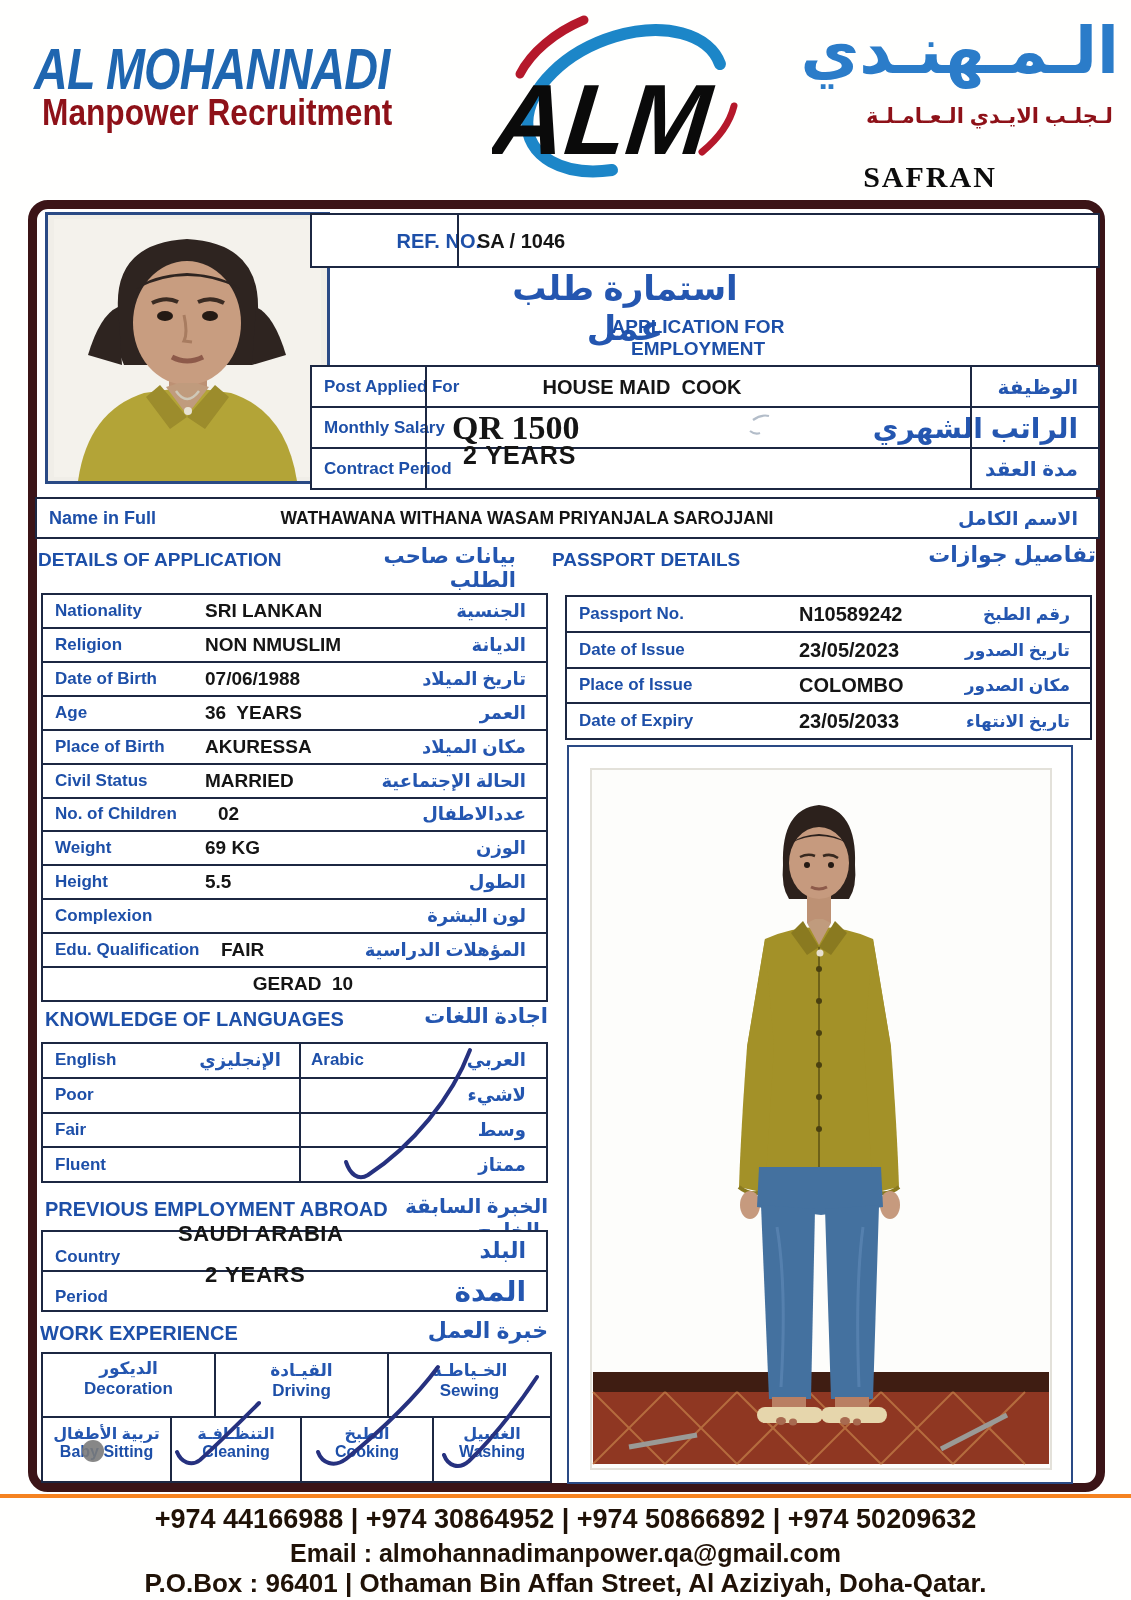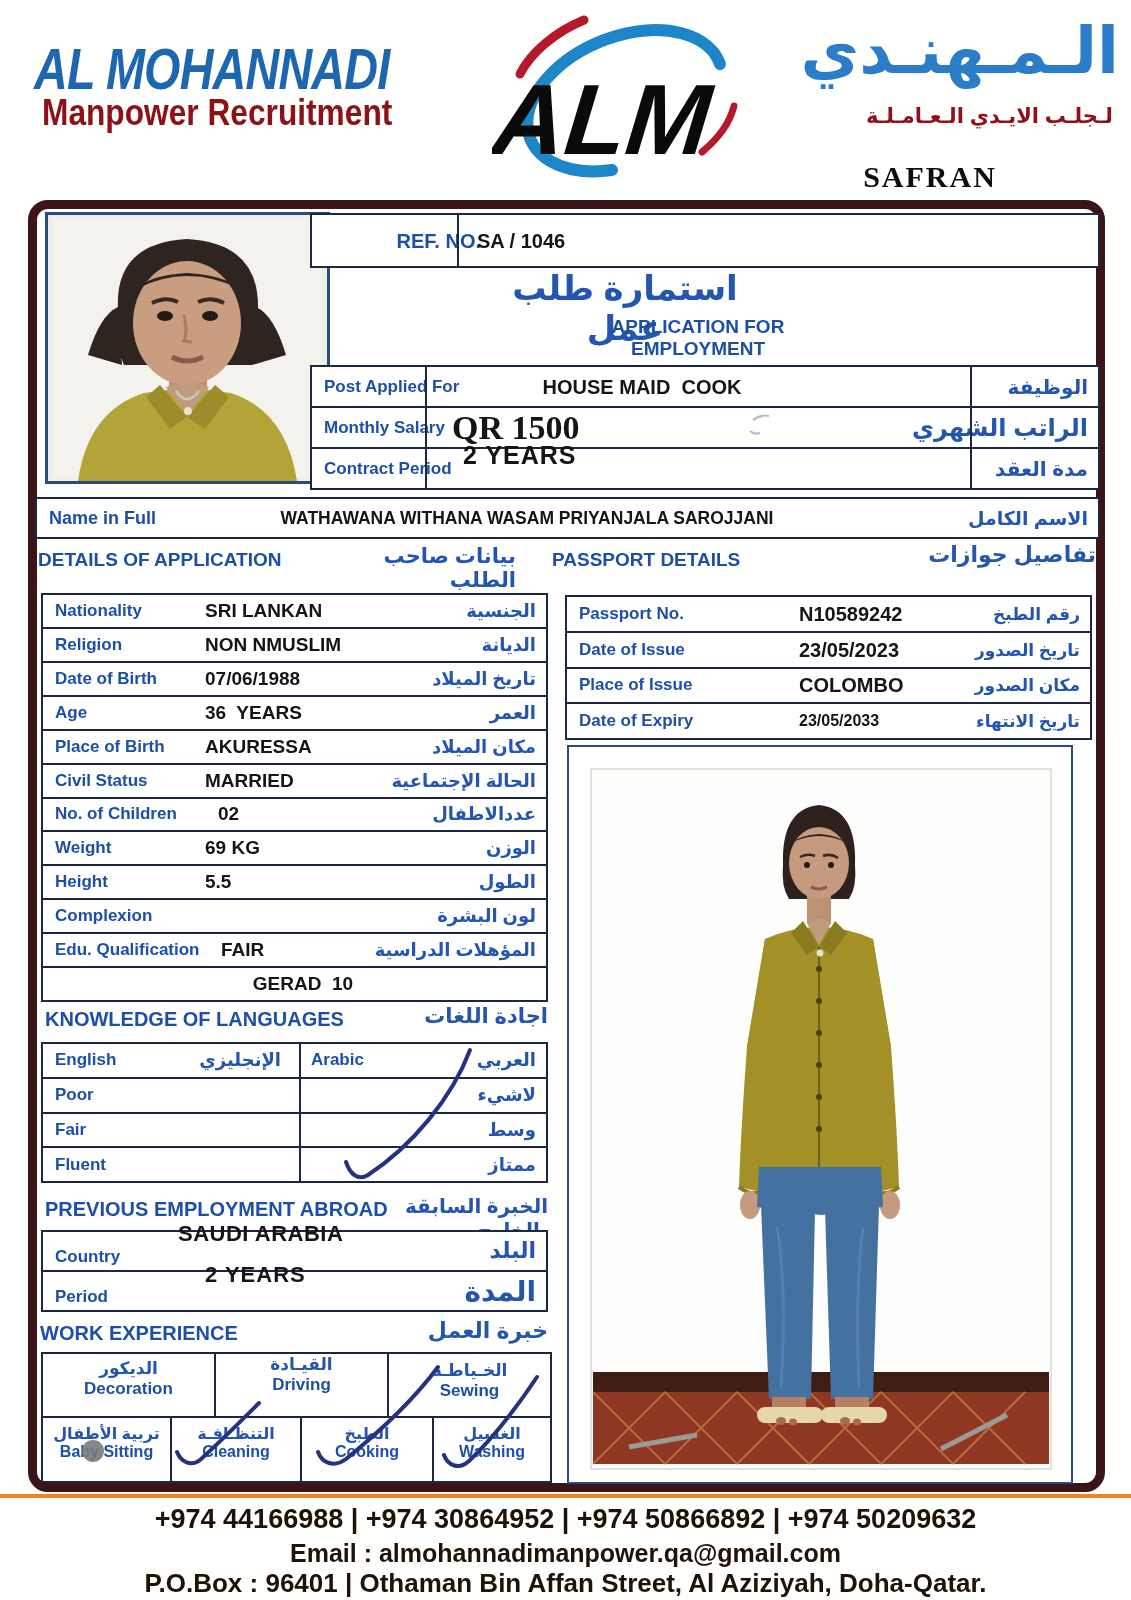--- a/index.html
+++ b/index.html
@@ -17,21 +17,21 @@
           font-size:30px;letter-spacing:2px;font-family:"Liberation Serif","DejaVu Serif",serif;}
   
   .formbox{left:28px;top:200px;width:1077px;height:1292px;border:9px solid #3b1417;
            border-radius:20px;background:#fff;box-sizing:border-box;}
   
   .tbl{border:2px solid #1c2742;box-sizing:border-box;background:#fff;display:flex;flex-direction:column;}
   .trow{position:relative;flex:1;border-top:2px solid #1c2742;}
   .trow:first-child{border-top:none;}
   .lbl{position:absolute;left:12px;top:50%;transform:translateY(-50%);color:#1d4fa8;
        font-weight:bold;font-size:17px;white-space:nowrap;}
-  .arl{position:absolute;right:10px;top:50%;transform:translateY(-50%);color:#2456b0;
+  .arl{position:absolute;right:20px;top:50%;transform:translateY(-50%);color:#2456b0;
        font-weight:bold;font-size:18px;white-space:nowrap;}
   .val{position:absolute;left:162px;top:50%;transform:translateY(-50%);color:#151515;
        font-weight:bold;font-size:19px;white-space:pre;}
   
   .photobox{border:3px solid #2a4a85;background:#f1efe9;box-sizing:border-box;}
   
   .ink{left:0;top:0;width:1131px;height:1600px;pointer-events:none;}
   
   .orange-rule{left:0;top:1494px;width:1131px;height:4px;background:#f58220;}
   .foot{left:0;width:1131px;text-align:center;color:#201207;font-weight:bold;}
@@ -95,21 +95,21 @@
 
   <div class="abs tbl" style="left:310px;top:365px;width:790px;height:125px;">
     <div class="trow">
       <span class="lbl">Post Applied For</span>
       <span class="val" style="left:150px;width:360px;text-align:center;font-size:20px;">HOUSE MAID  COOK</span>
       <span class="arl" style="font-size:20px;">الوظيفة</span>
     </div>
     <div class="trow">
       <span class="lbl">Monthly Salary</span>
       <span class="val" style="left:140px;font-family:'Liberation Serif','DejaVu Serif',serif;font-size:34px;">QR 1500</span>
-      <span class="arl" style="font-size:24px;">الراتب الشهري</span>
+      <span class="arl" style="font-size:28px;">الراتب الشهري</span>
     </div>
     <div class="trow">
       <span class="lbl">Contract Period</span>
       <span class="arl" style="font-size:20px;">مدة العقد</span>
     </div>
     <span class="abs" style="left:113px;top:0;width:2px;height:100%;background:#1c2742;"></span>
     <span class="abs" style="left:658px;top:0;width:2px;height:100%;background:#1c2742;"></span>
   </div>
 
   <div class="abs" style="left:463px;top:441px;color:#151515;font-weight:bold;font-size:25px;letter-spacing:1px;">2 YEARS</div>
@@ -199,21 +199,21 @@
       <span class="val" style="left:232px;font-size:20px;">23/05/2023</span>
       <span class="arl" style="font-size:17px;">تاريخ الصدور</span>
     </div>
     <div class="trow">
       <span class="lbl">Place of Issue</span>
       <span class="val" style="left:232px;font-size:20px;">COLOMBO</span>
       <span class="arl" style="font-size:17px;">مكان الصدور</span>
     </div>
     <div class="trow">
       <span class="lbl">Date of Expiry</span>
-      <span class="val" style="left:232px;font-size:16px;">23/05/2033</span>
+      <span class="val" style="left:232px;font-size:20px;">23/05/2033</span>
       <span class="arl" style="font-size:17px;">تاريخ الانتهاء</span>
     </div>
   </div>
 
   <div class="abs photobox" style="left:567px;top:745px;width:506px;height:739px;border-width:2px;background:#fff;">
     <svg width="502" height="735" viewBox="0 0 502 735">
       <rect width="502" height="735" fill="#ffffff"></rect>
       <rect x="22" y="22" width="460" height="700" fill="#fdfdfb" stroke="#e3e1da" stroke-width="2"></rect>
 
       <rect x="24" y="625" width="456" height="22" fill="#3f1d12"></rect>
@@ -323,21 +323,21 @@
 
   <div class="abs" style="left:40px;top:1322px;color:#1d4fa8;font-weight:bold;font-size:20px;">WORK EXPERIENCE</div>
   <div class="abs" style="left:400px;top:1318px;width:148px;text-align:right;color:#2456b0;font-weight:bold;font-size:22px;">خبرة العمل</div>
 
   <div class="abs tbl" style="left:41px;top:1352px;width:511px;height:131px;">
     <div style="display:flex;height:63px;border-bottom:2px solid #1c2742;">
       <div style="flex:0 0 171px;border-right:2px solid #1c2742;text-align:center;padding-top:4px;">
         <div style="color:#2456b0;font-weight:bold;font-size:17px;">الديكور</div>
         <div style="color:#1d4fa8;font-weight:bold;font-size:17px;">Decoration</div>
       </div>
-      <div style="flex:0 0 171px;border-right:2px solid #1c2742;text-align:center;">
+      <div style="flex:0 0 171px;border-right:2px solid #1c2742;text-align:center;padding-top:6px;">
         <div style="color:#2456b0;font-weight:bold;font-size:17px;">القيـادة</div>
         <div style="color:#1d4fa8;font-weight:bold;font-size:17px;">Driving</div>
       </div>
       <div style="flex:1;text-align:center;padding-top:6px;">
         <div style="color:#2456b0;font-weight:bold;font-size:17px;">الخـياطـة</div>
         <div style="color:#1d4fa8;font-weight:bold;font-size:17px;">Sewing</div>
       </div>
     </div>
     <div style="display:flex;height:64px;">
       <div style="flex:0 0 127px;border-right:2px solid #1c2742;text-align:center;padding-top:6px;">

